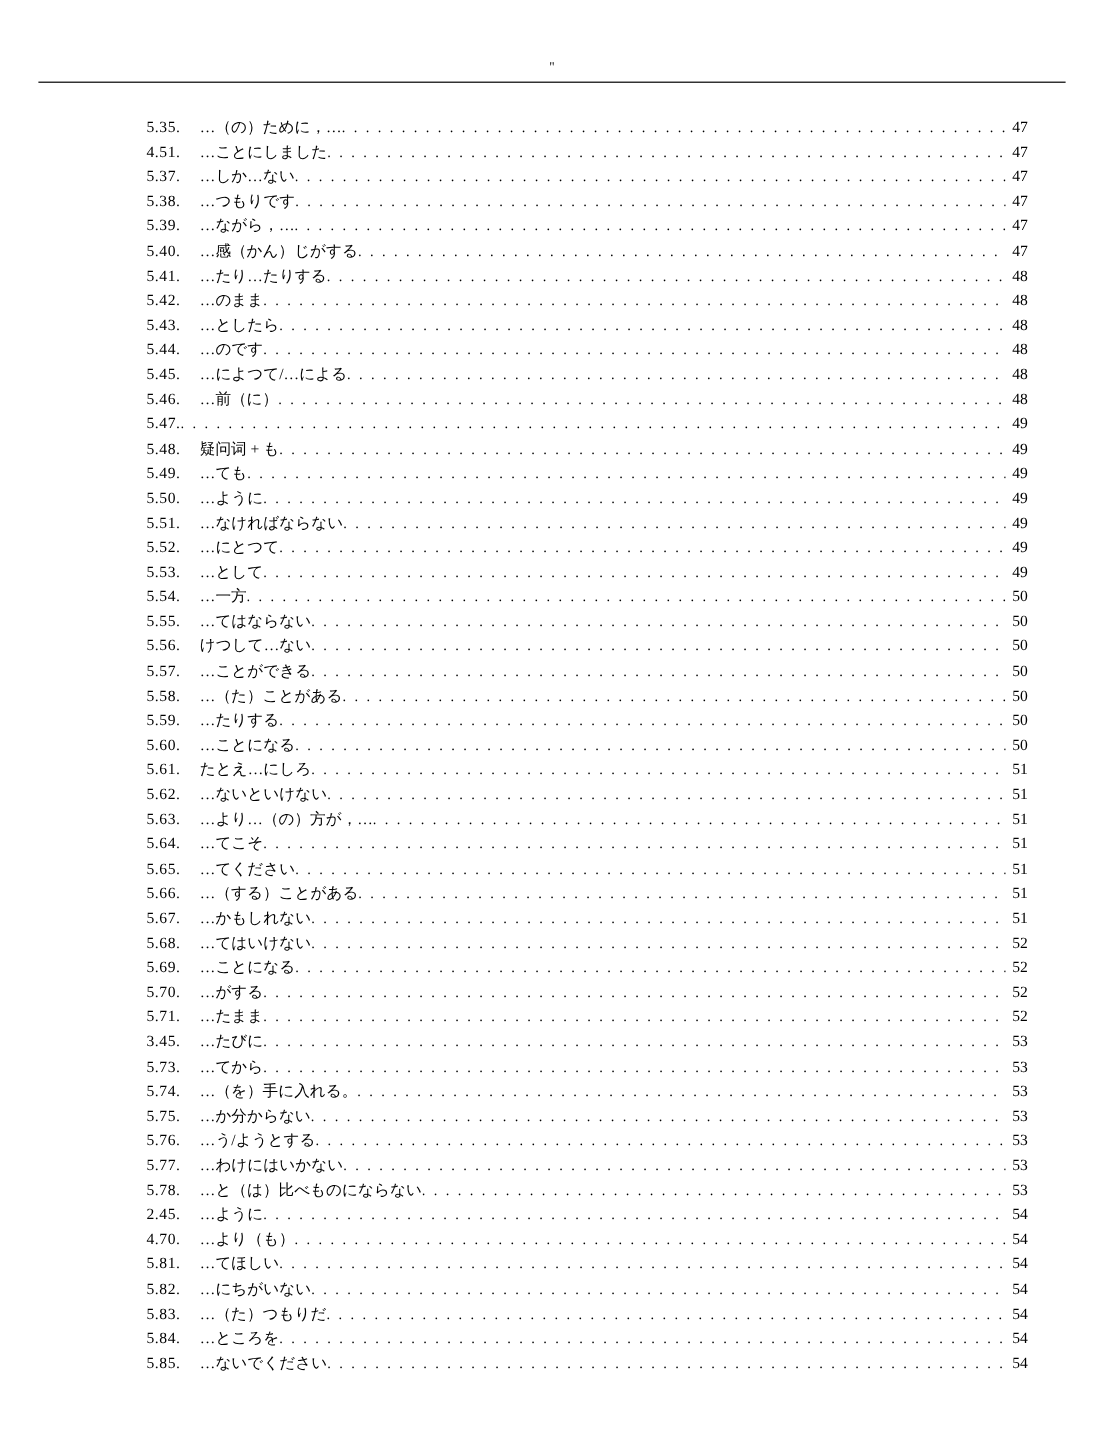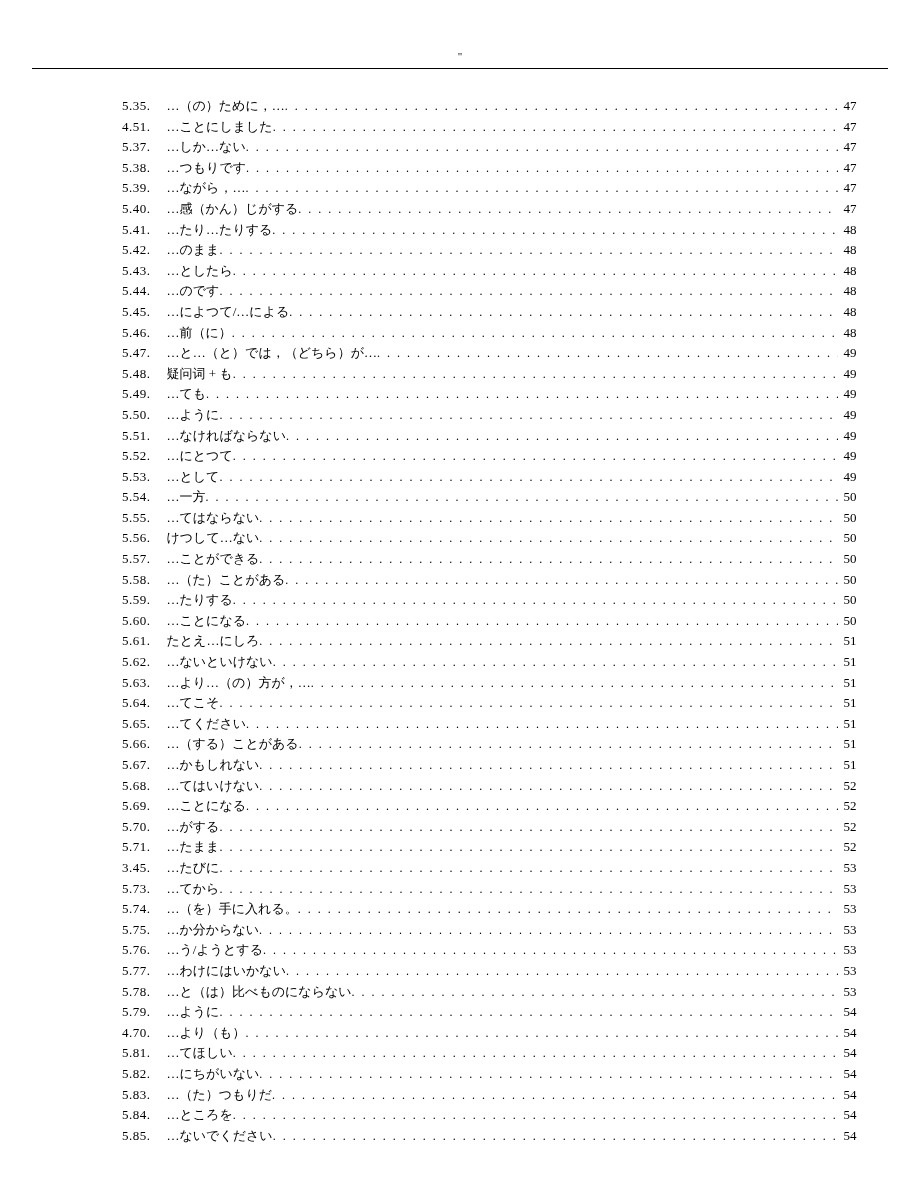--- a/index.html
+++ b/index.html
@@ -138,21 +138,20 @@
       <span class="toc-page">48</span>
     </div>
     <div class="toc-entry">
       <span class="toc-num">5.46.</span>
       <span class="toc-title">…前（に）</span>
       <span class="toc-leader">. . . . . . . . . . . . . . . . . . . . . . . . . . . . . . . . . . . . . . . . . . . . . . . . . . . . . . . . . . . . . . . . . . . . . . . . . . . . . . . . . . . . . . . . . . . . . . . . . . . . . . . . . . . . . . . . . . . . . . . . . . . . . . . . . . . . . . . . . . . . . . . . . . . . . .</span>
       <span class="toc-page">48</span>
     </div>
     <div class="toc-entry">
       <span class="toc-num">5.47.</span>
-      <span class="toc-title">…と…（と）では，（どちら）が…</span>
       <span class="toc-leader">. . . . . . . . . . . . . . . . . . . . . . . . . . . . . . . . . . . . . . . . . . . . . . . . . . . . . . . . . . . . . . . . . . . . . . . . . . . . . . . . . . . . . . . . . . . . . . . . . . . . . . . . . . . . . . . . . . . . . . . . . . . . . . . . . . . . . . . . . . . . . . . . . . . . . .</span>
       <span class="toc-page">49</span>
     </div>
     <div class="toc-entry">
       <span class="toc-num">5.48.</span>
       <span class="toc-title">疑问词 + も</span>
       <span class="toc-leader">. . . . . . . . . . . . . . . . . . . . . . . . . . . . . . . . . . . . . . . . . . . . . . . . . . . . . . . . . . . . . . . . . . . . . . . . . . . . . . . . . . . . . . . . . . . . . . . . . . . . . . . . . . . . . . . . . . . . . . . . . . . . . . . . . . . . . . . . . . . . . . . . . . . . . .</span>
       <span class="toc-page">49</span>
     </div>
     <div class="toc-entry">
@@ -329,21 +328,21 @@
       <span class="toc-leader">. . . . . . . . . . . . . . . . . . . . . . . . . . . . . . . . . . . . . . . . . . . . . . . . . . . . . . . . . . . . . . . . . . . . . . . . . . . . . . . . . . . . . . . . . . . . . . . . . . . . . . . . . . . . . . . . . . . . . . . . . . . . . . . . . . . . . . . . . . . . . . . . . . . . . .</span>
       <span class="toc-page">53</span>
     </div>
     <div class="toc-entry">
       <span class="toc-num">5.78.</span>
       <span class="toc-title">…と（は）比べものにならない</span>
       <span class="toc-leader">. . . . . . . . . . . . . . . . . . . . . . . . . . . . . . . . . . . . . . . . . . . . . . . . . . . . . . . . . . . . . . . . . . . . . . . . . . . . . . . . . . . . . . . . . . . . . . . . . . . . . . . . . . . . . . . . . . . . . . . . . . . . . . . . . . . . . . . . . . . . . . . . . . . . . .</span>
       <span class="toc-page">53</span>
     </div>
     <div class="toc-entry">
-      <span class="toc-num">5.79.</span>
+      <span class="toc-num">2.45.</span>
       <span class="toc-title">…ように</span>
       <span class="toc-leader">. . . . . . . . . . . . . . . . . . . . . . . . . . . . . . . . . . . . . . . . . . . . . . . . . . . . . . . . . . . . . . . . . . . . . . . . . . . . . . . . . . . . . . . . . . . . . . . . . . . . . . . . . . . . . . . . . . . . . . . . . . . . . . . . . . . . . . . . . . . . . . . . . . . . . .</span>
       <span class="toc-page">54</span>
     </div>
     <div class="toc-entry">
       <span class="toc-num">4.70.</span>
       <span class="toc-title">…より（も）</span>
       <span class="toc-leader">. . . . . . . . . . . . . . . . . . . . . . . . . . . . . . . . . . . . . . . . . . . . . . . . . . . . . . . . . . . . . . . . . . . . . . . . . . . . . . . . . . . . . . . . . . . . . . . . . . . . . . . . . . . . . . . . . . . . . . . . . . . . . . . . . . . . . . . . . . . . . . . . . . . . . .</span>
       <span class="toc-page">54</span>
     </div>

